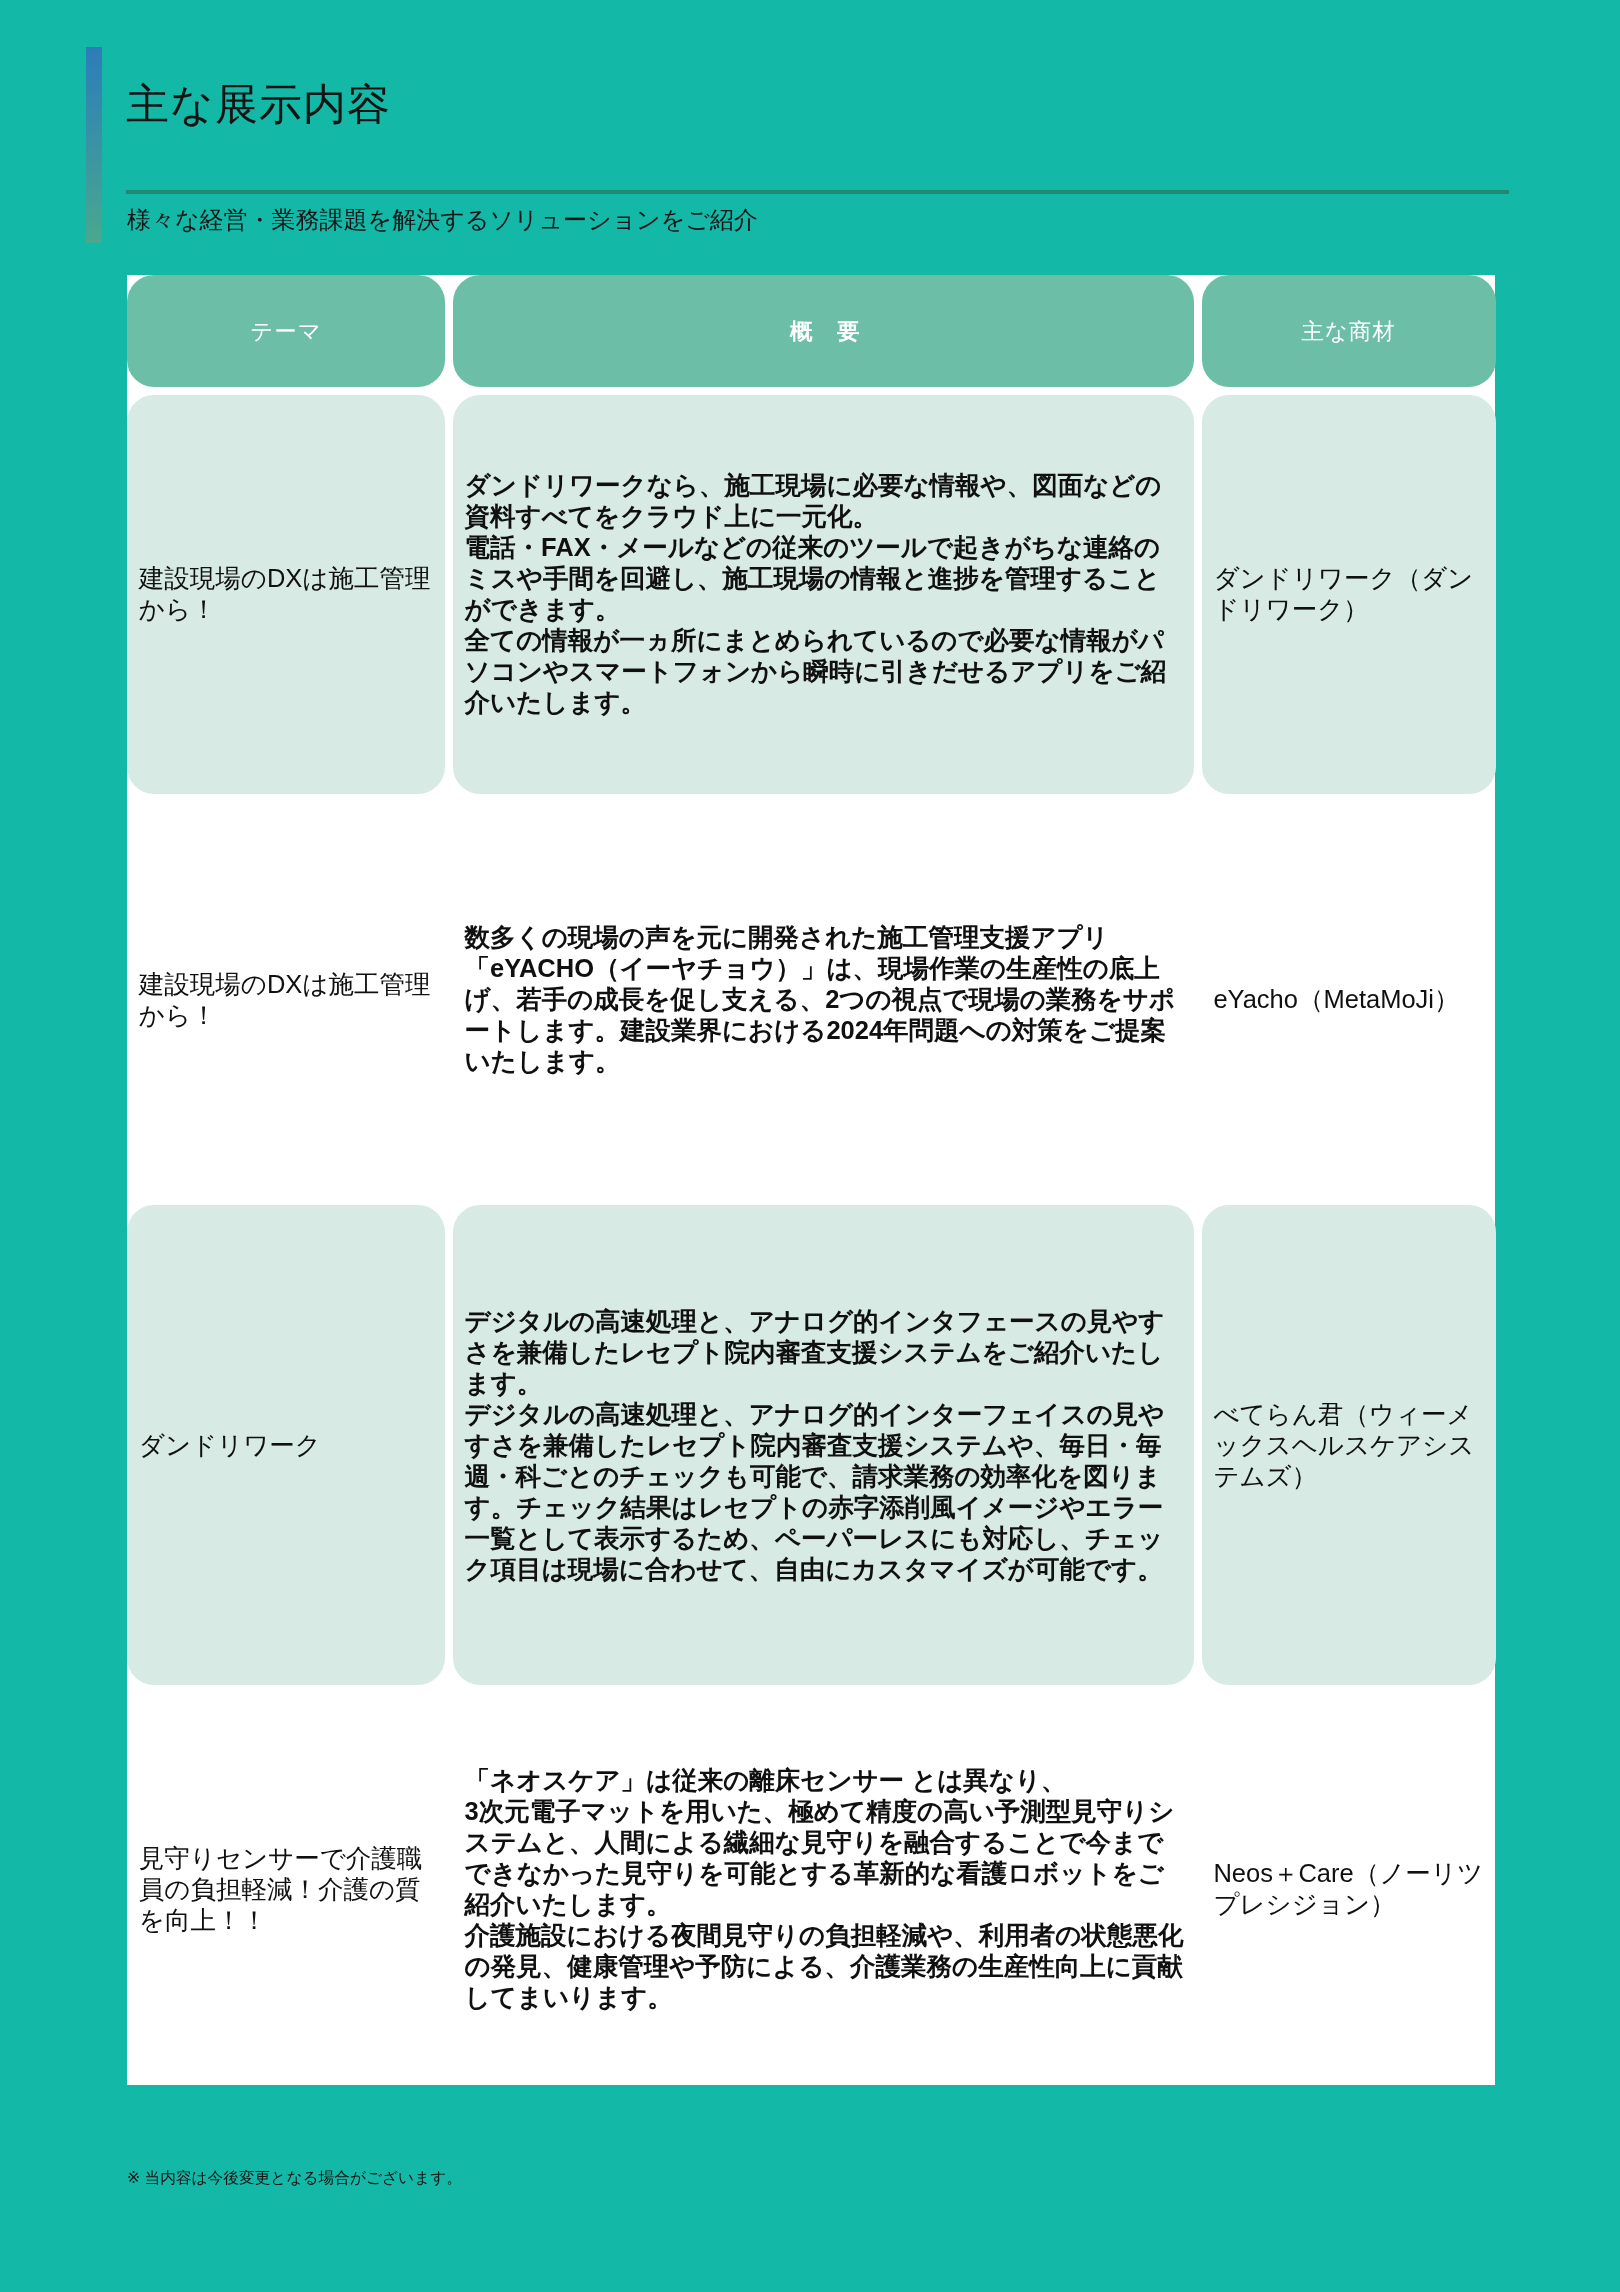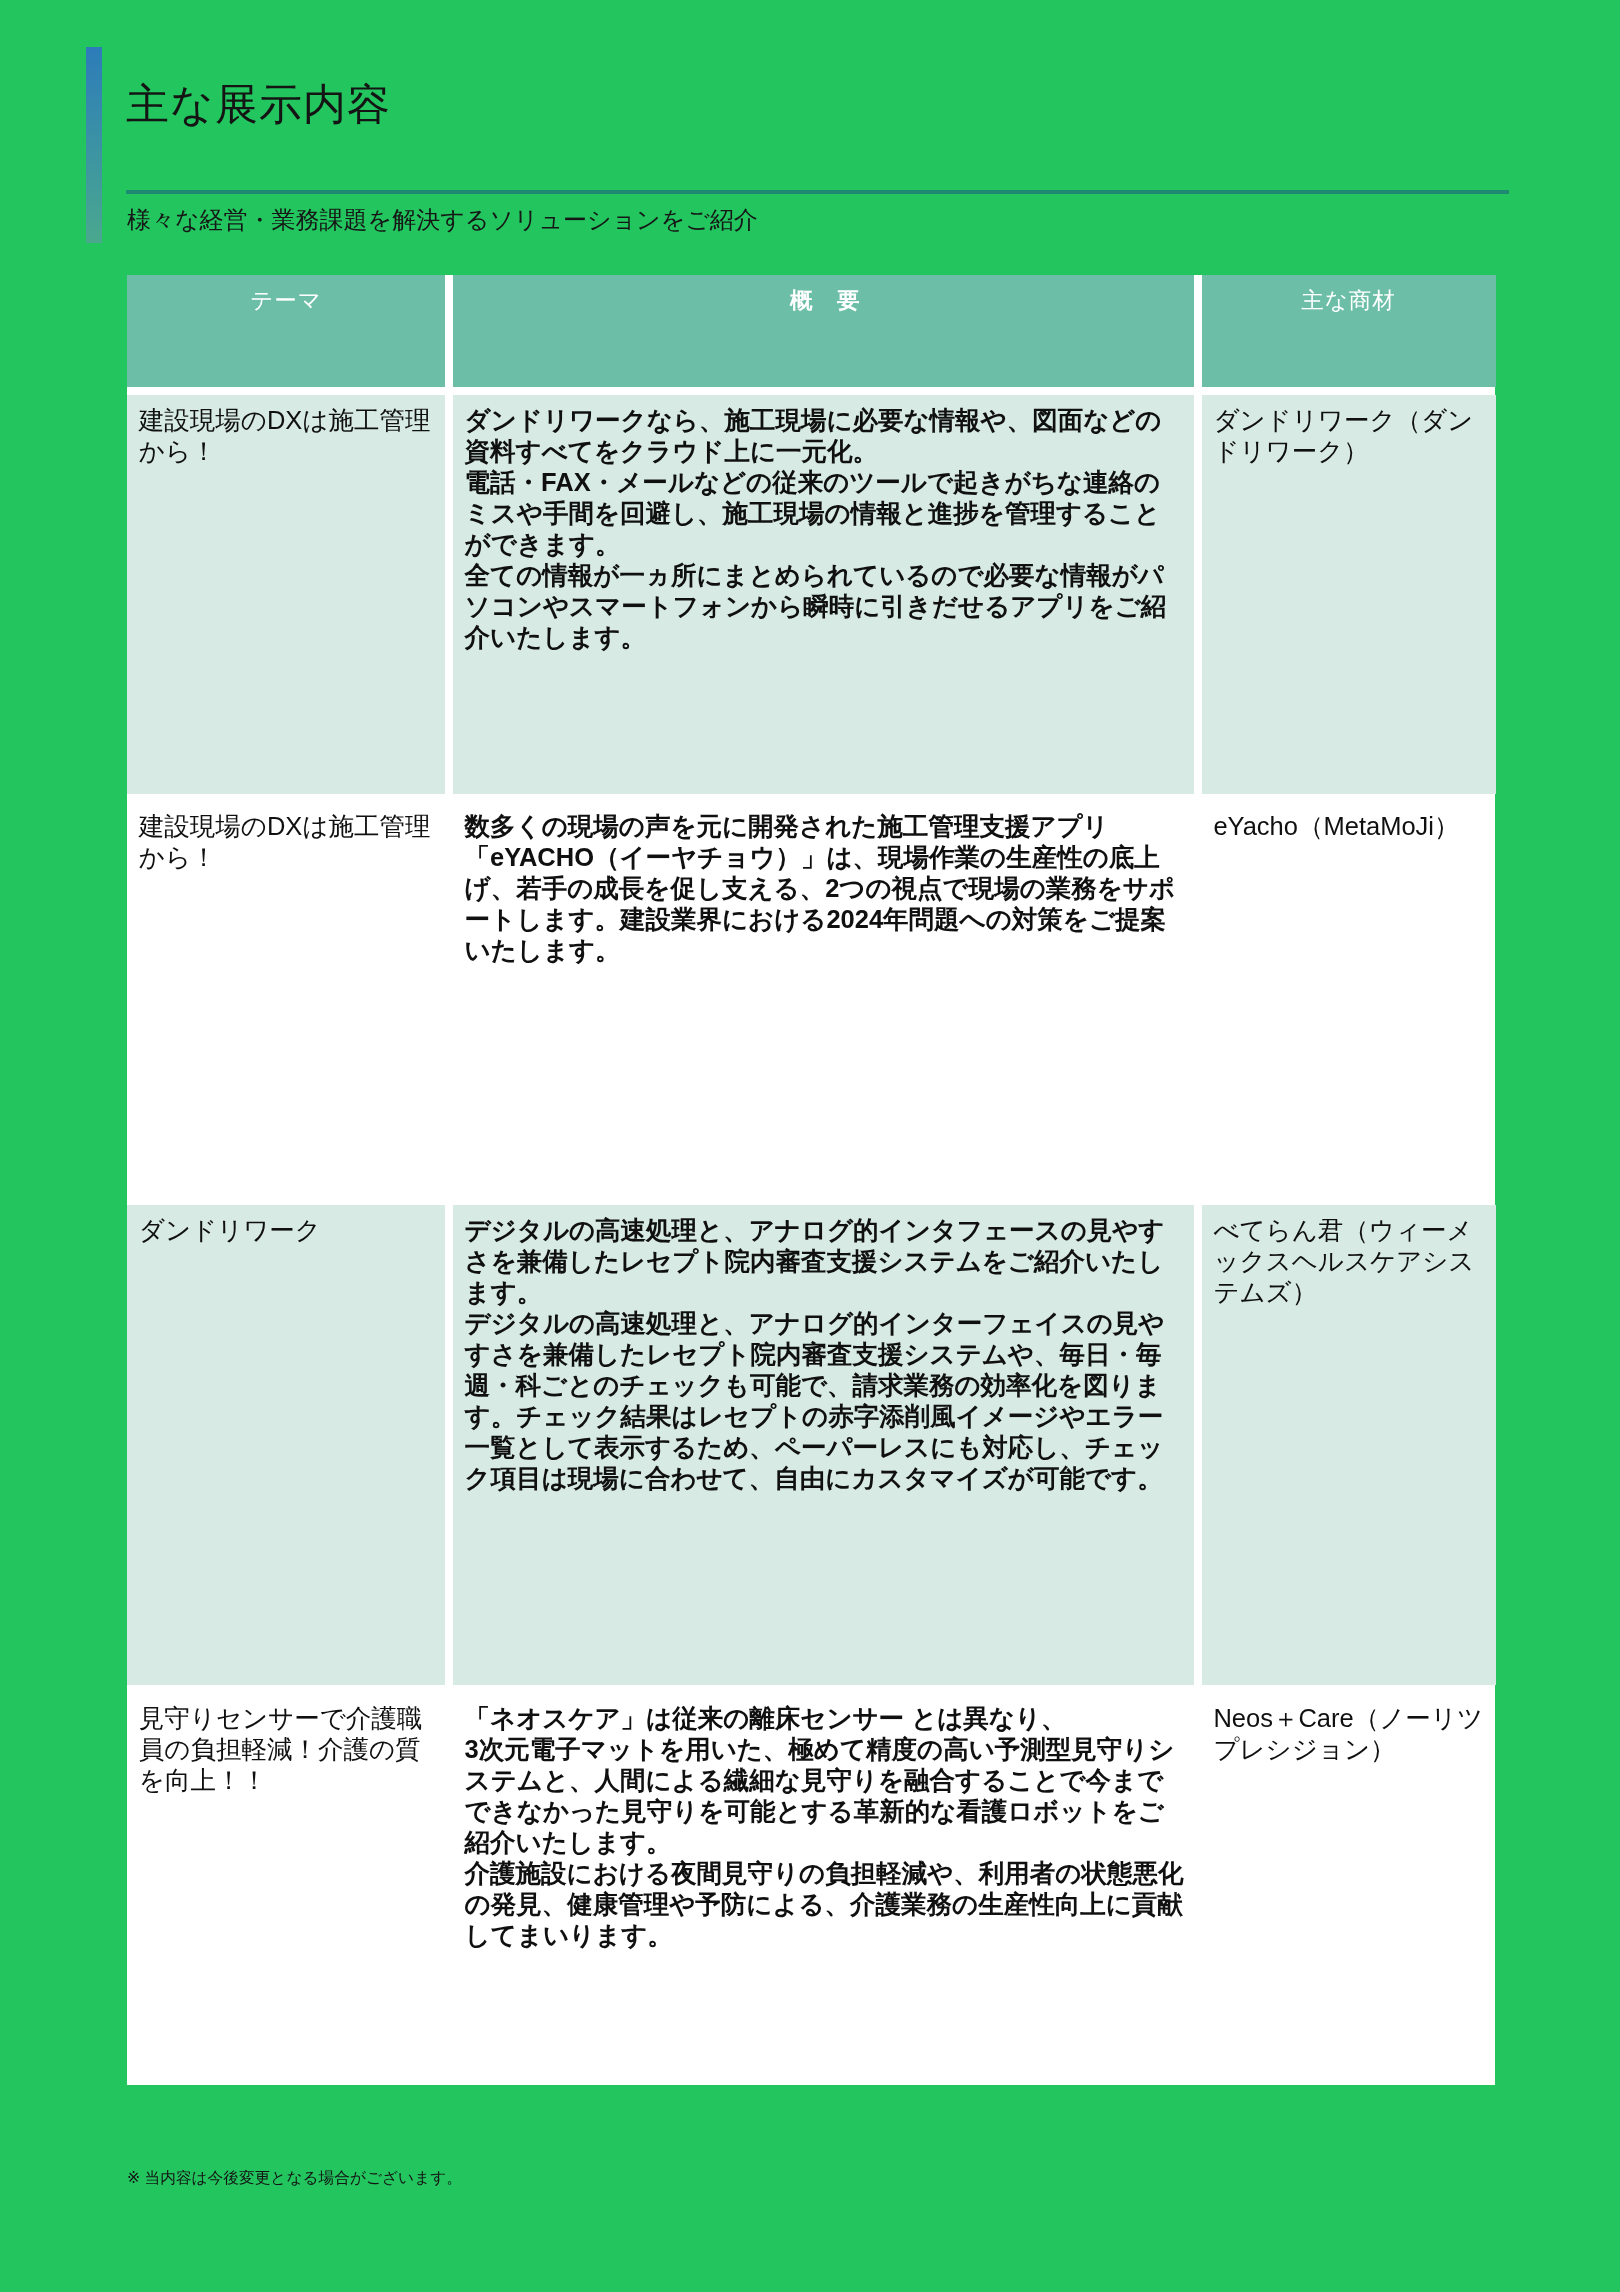--- a/index.html
+++ b/index.html
@@ -8,21 +8,21 @@
     --band-green:#d7eae3;
     --bar-top:#2d7cba;
     --bar-bottom:#4aa88e;
   }
   *{margin:0;padding:0;box-sizing:border-box;}
   html,body{background:#e9e9e9;}
   body{font-family:"Liberation Sans","DejaVu Sans",sans-serif;color:#111;}
   .page{
     position:relative;
     width:1620px;height:2293px;
-    background:#22c55e;
+    background:#14b8a6;
     overflow:hidden;
     margin:0 auto;
   }
   .accent-bar{
     position:absolute;left:86px;top:47px;width:15.7px;height:196px;
     background:linear-gradient(to bottom,var(--bar-top),var(--bar-bottom));
   }
   .page-title{
     position:absolute;left:126px;top:76px;
     font-size:43px;font-weight:400;color:#141414;
@@ -38,23 +38,24 @@
   }
   .exhibit-table{
     position:absolute;left:127px;top:275px;width:1368px;
     display:grid;
     grid-template-columns:318px 741px 294px;
     grid-template-rows:112px 399px 396px 480px 392px;
     gap:7.8px;
     background:#ffffff;
   }
   .cell{
-    display:flex;align-items:flex-start;
+    display:flex;align-items:center;
     font-size:25.5px;line-height:31px;color:#101010;
     padding:9.8px 11.8px;
+    border-radius:27px;
   }
   .cell.head{
     background:var(--header-green);
     color:#ffffff;
     justify-content:center;
     font-size:22.5px;
     letter-spacing:1px;
   }
   .cell.shade{background:var(--band-green);}
   .cell.plain{background:transparent;}

